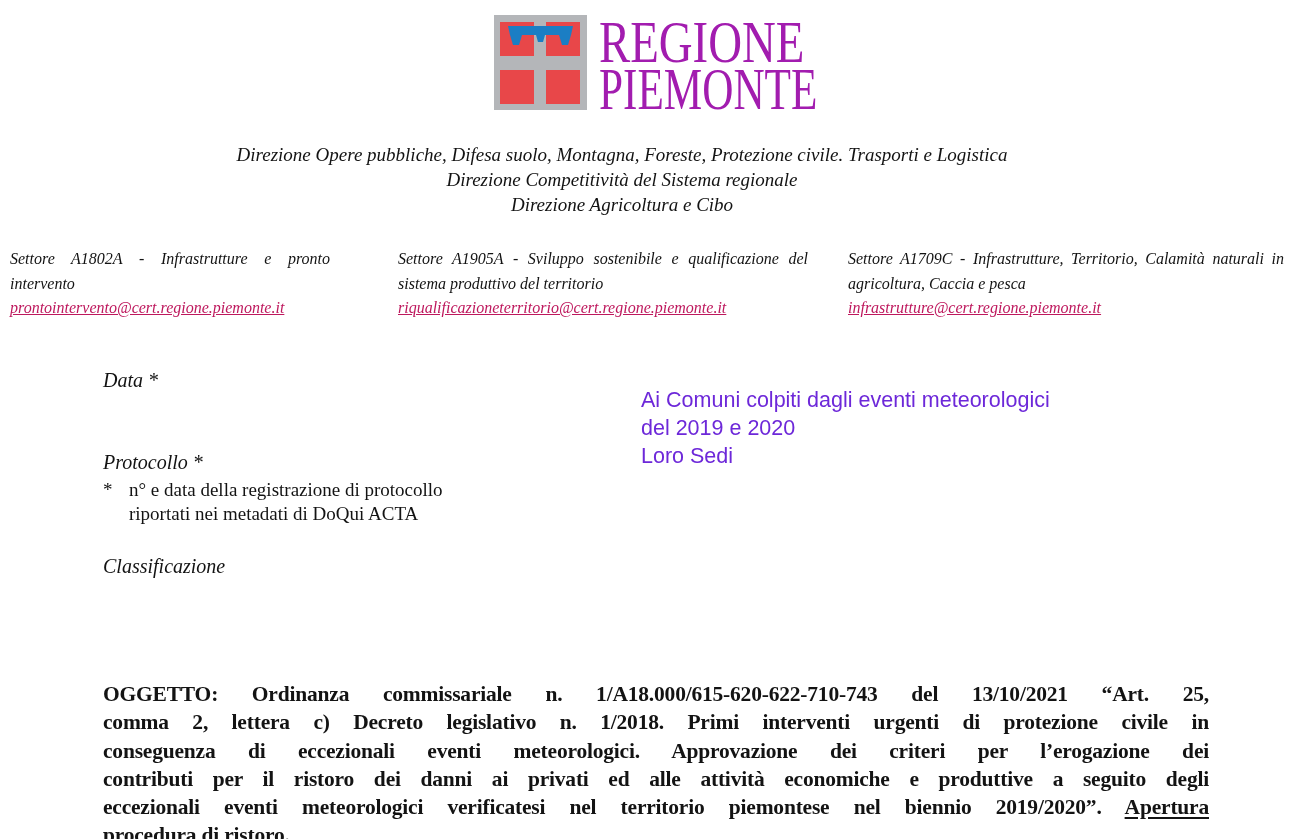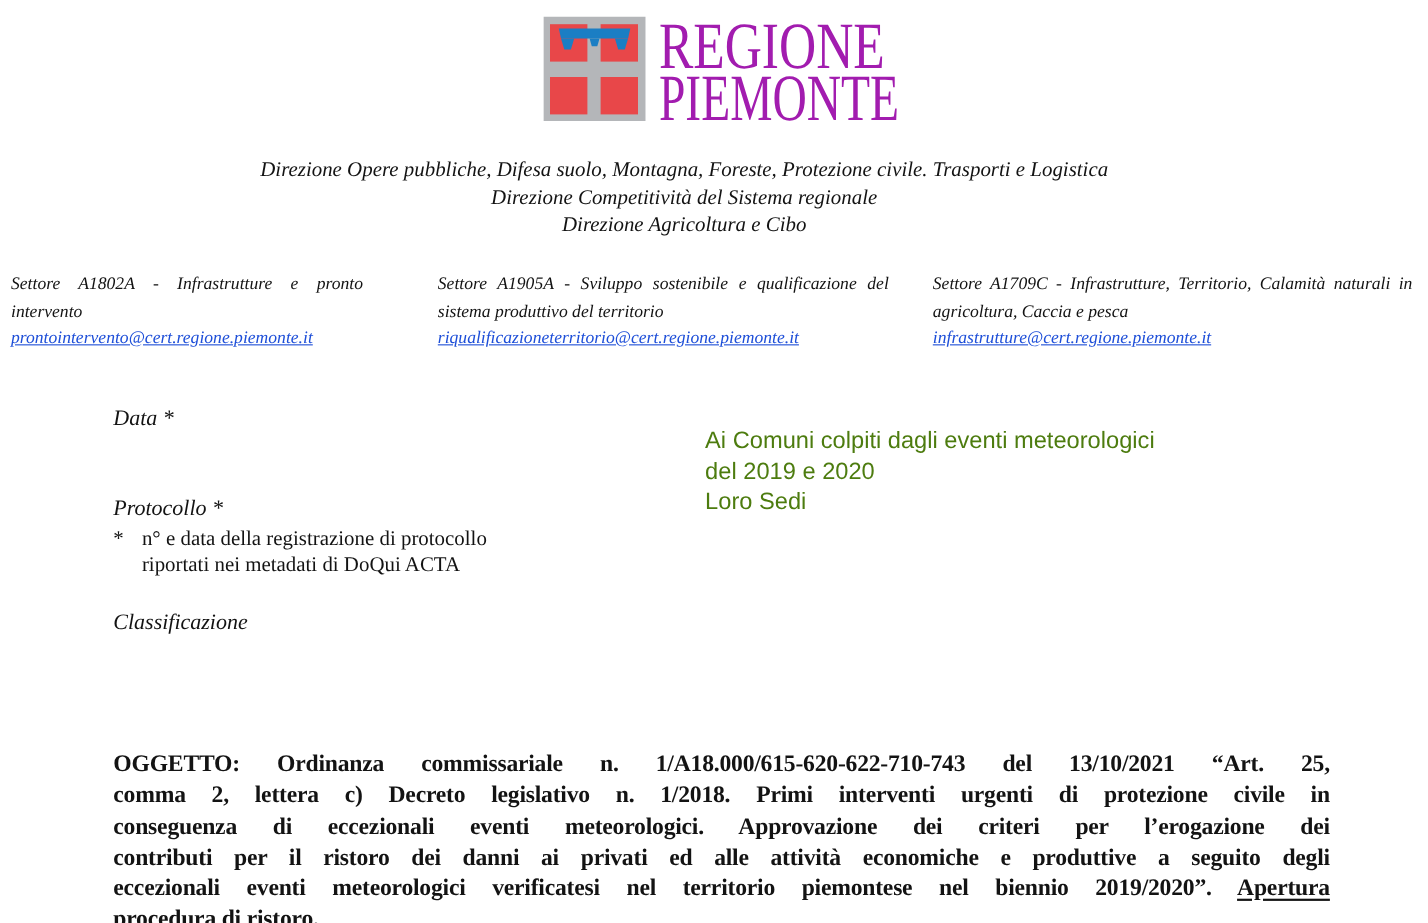--- a/index.html
+++ b/index.html
@@ -15,33 +15,33 @@
 
   
   .direzioni { position: absolute; left: 0; top: 142px; width: 1244px; text-align: center; font-style: italic; font-size: 19px; line-height: 25px; }
 
   
   .settore { position: absolute; top: 247px; font-style: italic; font-size: 16px; line-height: 24.5px; }
   .settore .s-name { text-align: justify; }
   .settore-1 { left: 10px;  width: 320px; }
   .settore-2 { left: 398px; width: 410px; }
   .settore-3 { left: 848px; width: 436px; }
-  a.email { color: #1d4ed8; text-decoration: underline; cursor: pointer; }
+  a.email { color: #be185d; text-decoration: underline; cursor: pointer; }
 
   
   .field { position: absolute; left: 103px; font-style: italic; font-size: 20px; line-height: 24px; }
   .field-data { top: 368px; }
   .field-protocollo { top: 426px; margin-top: 24px; }
   .field-classificazione { top: 554px; }
   .footnote { position: absolute; left: 103px; top: 478px; font-size: 19px; line-height: 24px; font-style: normal; }
   .footnote .fn-marker { display: inline-block; width: 26px; }
   .footnote .fn-line2 { margin-left: 26px; }
 
   
-  .recipient { position: absolute; left: 641px; top: 386px; font-family: "Liberation Sans", sans-serif; font-size: 21.5px; line-height: 28px; color: #4d7c0f; }
+  .recipient { position: absolute; left: 641px; top: 386px; font-family: "Liberation Sans", sans-serif; font-size: 21.5px; line-height: 28px; color: #6d28d9; }
 
   
   .oggetto { position: absolute; left: 103px; top: 680px; width: 1106px; font-weight: bold; font-size: 21.5px; line-height: 28.3px; letter-spacing: -0.2px; }
   .oggetto .o-line { text-align: justify; text-align-last: justify; }
   .oggetto .o-line.o-last { text-align-last: left; }
   .oggetto .u { text-decoration: underline; text-decoration-thickness: 2px; text-underline-offset: 3px; }
 </style>
 </head>
 <body>
 

